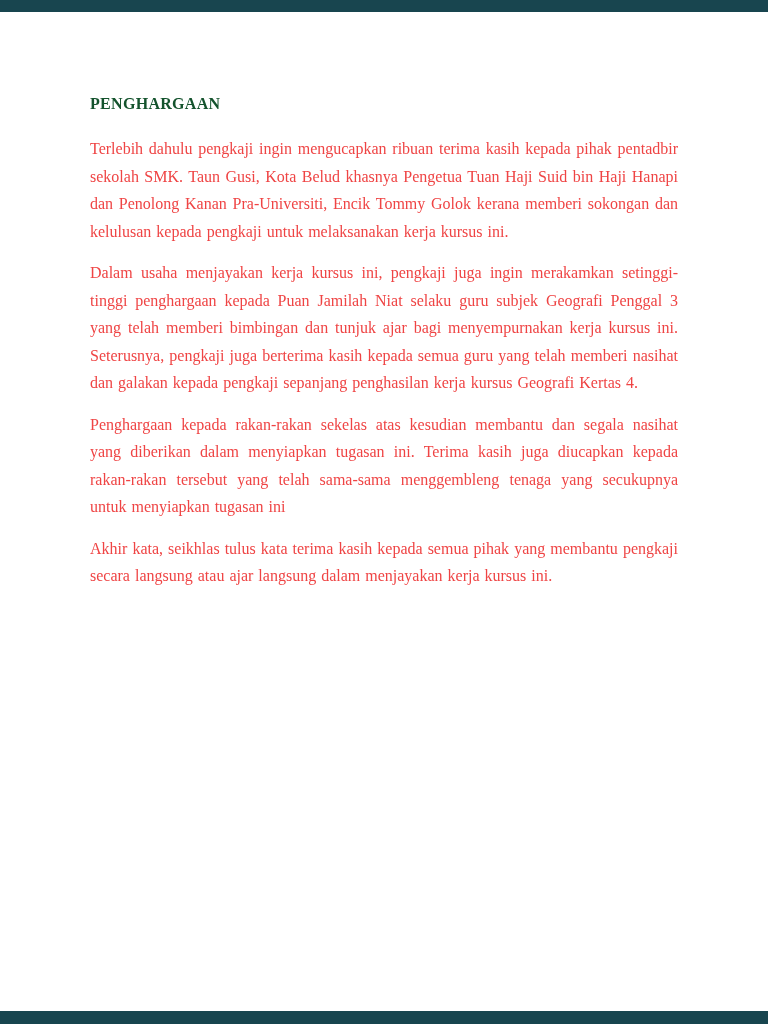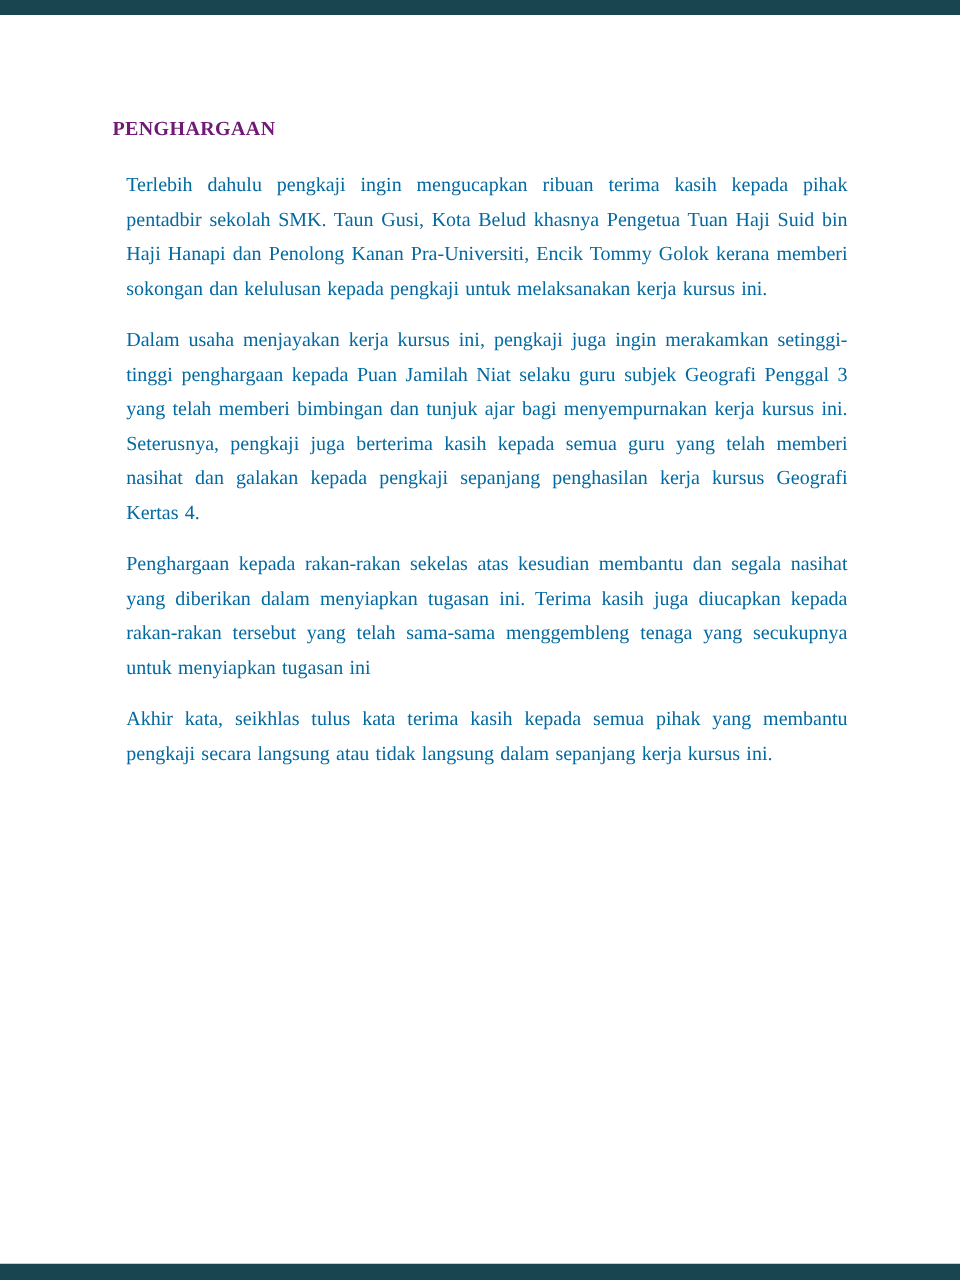--- a/index.html
+++ b/index.html
@@ -32,44 +32,44 @@
     background: #ffffff;
     padding: 83px 90px 0 90px;
     box-sizing: border-box;
     color: #1c1c1c;
   }
   .doc-title {
     font-size: 16px;
     font-weight: bold;
     letter-spacing: 0.3px;
     margin: 0 0 22px 0;
-    color: #701a75;
+    color: #14532d;
   }
   .doc-paragraph {
     font-size: 16px;
     line-height: 27.5px;
     text-align: justify;
-    margin: 0 0 14px 11px;
-    color: #0369a1;
+    margin: 0 0 14px 0;
+    color: #ef4444;
     word-spacing: 1px;
   }
 </style>
 </head>
 <body>
 
 <div class="viewer">
   <div class="edge-bar top"></div>
 
   <div class="page">
     <h1 class="doc-title">PENGHARGAAN</h1>
 
     <p class="doc-paragraph">Terlebih dahulu pengkaji ingin mengucapkan ribuan terima kasih kepada pihak pentadbir sekolah SMK. Taun Gusi, Kota Belud khasnya Pengetua Tuan Haji Suid bin Haji Hanapi dan Penolong Kanan Pra-Universiti, Encik Tommy Golok kerana memberi sokongan dan kelulusan kepada pengkaji untuk melaksanakan kerja kursus ini.</p>
 
     <p class="doc-paragraph">Dalam usaha menjayakan kerja kursus ini, pengkaji juga ingin merakamkan setinggi-tinggi penghargaan kepada Puan Jamilah Niat selaku guru subjek Geografi Penggal 3 yang telah memberi bimbingan dan tunjuk ajar bagi menyempurnakan kerja kursus ini. Seterusnya, pengkaji juga berterima kasih kepada semua guru yang telah memberi nasihat dan galakan kepada pengkaji sepanjang penghasilan kerja kursus Geografi Kertas 4.</p>
 
 
     <p class="doc-paragraph">Penghargaan kepada rakan-rakan sekelas atas kesudian membantu dan segala nasihat yang diberikan dalam menyiapkan tugasan ini. Terima kasih juga diucapkan kepada rakan-rakan tersebut yang telah sama-sama menggembleng tenaga yang secukupnya untuk menyiapkan tugasan ini</p>
 
-    <p class="doc-paragraph">Akhir kata, seikhlas tulus kata terima kasih kepada semua pihak yang membantu pengkaji secara langsung atau tidak langsung dalam sepanjang kerja kursus ini.</p>
+    <p class="doc-paragraph">Akhir kata, seikhlas tulus kata terima kasih kepada semua pihak yang membantu pengkaji secara langsung atau ajar langsung dalam menjayakan kerja kursus ini.</p>
   </div>
 
   <div class="edge-bar bottom"></div>
 </div>
 
 </body></html>

